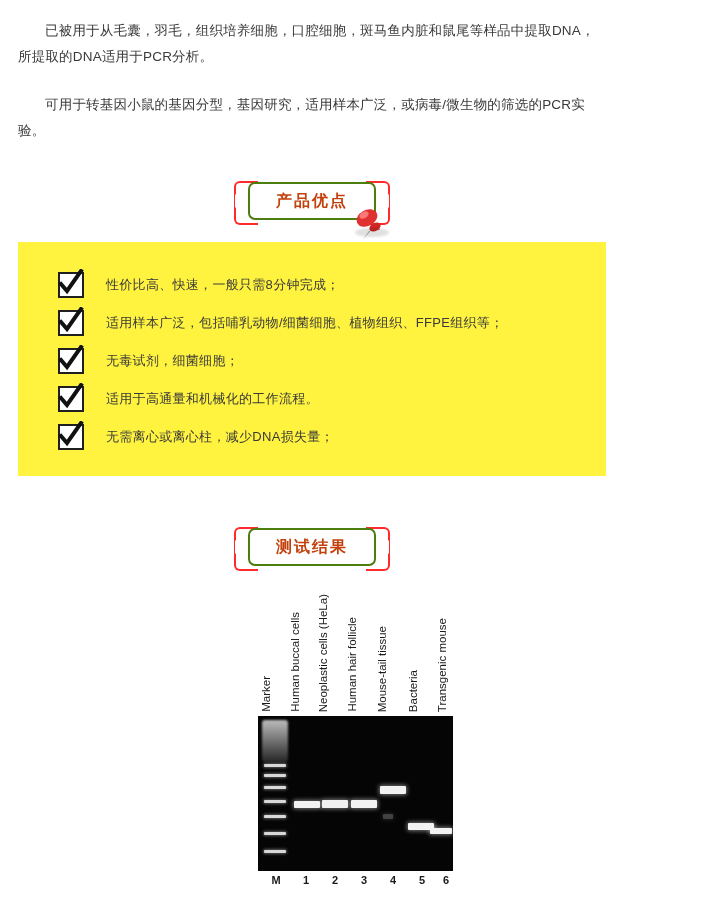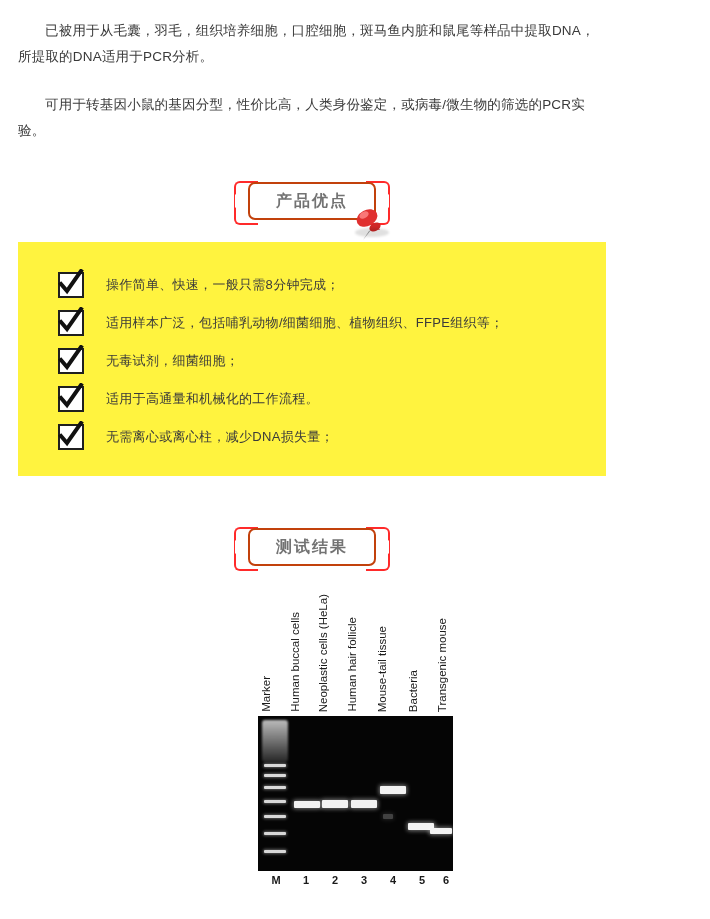--- a/index.html
+++ b/index.html
@@ -47,23 +47,23 @@
     justify-content: center;
     align-items: center;
   }
   .ribbon {
     position: relative;
     display: inline-flex;
     align-items: center;
     justify-content: center;
     height: 34px;
     padding: 0 26px;
-    border: 2px solid #c2410c;
+    border: 2px solid #4d7c0f;
     border-radius: 7px;
-    color: #737373;
+    color: #c2410c;
     font-size: 16px;
     font-weight: bold;
     letter-spacing: 2px;
     background: #ffffff;
   }
   .ribbon .tail {
     position: absolute;
     top: -3px;
     width: 22px;
     height: 40px;
@@ -228,21 +228,21 @@
     transform: translateX(-50%);
   }
 </style>
 </head>
 <body>
 
 <div class="page">
 
   <div class="intro">
     <p class="para first">已被用于从毛囊，羽毛，组织培养细胞，口腔细胞，斑马鱼内脏和鼠尾等样品中提取DNA，所提取的DNA适用于PCR分析。</p>
-    <p class="para second">可用于转基因小鼠的基因分型，性价比高，人类身份鉴定，或病毒/微生物的筛选的PCR实验。</p>
+    <p class="para second">可用于转基因小鼠的基因分型，基因研究，适用样本广泛，或病毒/微生物的筛选的PCR实验。</p>
   </div>
 
   <div class="ribbon-wrap section-title-1">
     <div class="ribbon">
       <span class="tail left"></span>
       <span class="tail right"></span>
       <span class="ribbon-notch left"></span>
       <span class="ribbon-notch right"></span>
       <span>产品优点</span>
     </div>
@@ -259,21 +259,21 @@
     </svg>
   </div>
 
   <div class="advantages">
     <div class="adv-item">
       <span class="adv-check">
         <svg width="26" height="28" viewBox="0 0 26 28">
             <path d="M3 15 L9 22 L23 2" stroke="#111111" stroke-width="4" fill="none" stroke-linecap="square"></path>
           </svg>
       </span>
-      <span class="adv-text">操作简单、快速，一般只需8分钟完成；</span>
+      <span class="adv-text">性价比高、快速，一般只需8分钟完成；</span>
     </div>
     <div class="adv-item">
       <span class="adv-check">
         <svg width="26" height="28" viewBox="0 0 26 28">
             <path d="M3 15 L9 22 L23 2" stroke="#111111" stroke-width="4" fill="none" stroke-linecap="square"></path>
           </svg>
       </span>
       <span class="adv-text">适用样本广泛，包括哺乳动物/细菌细胞、植物组织、FFPE组织等；</span>
     </div>
     <div class="adv-item">

